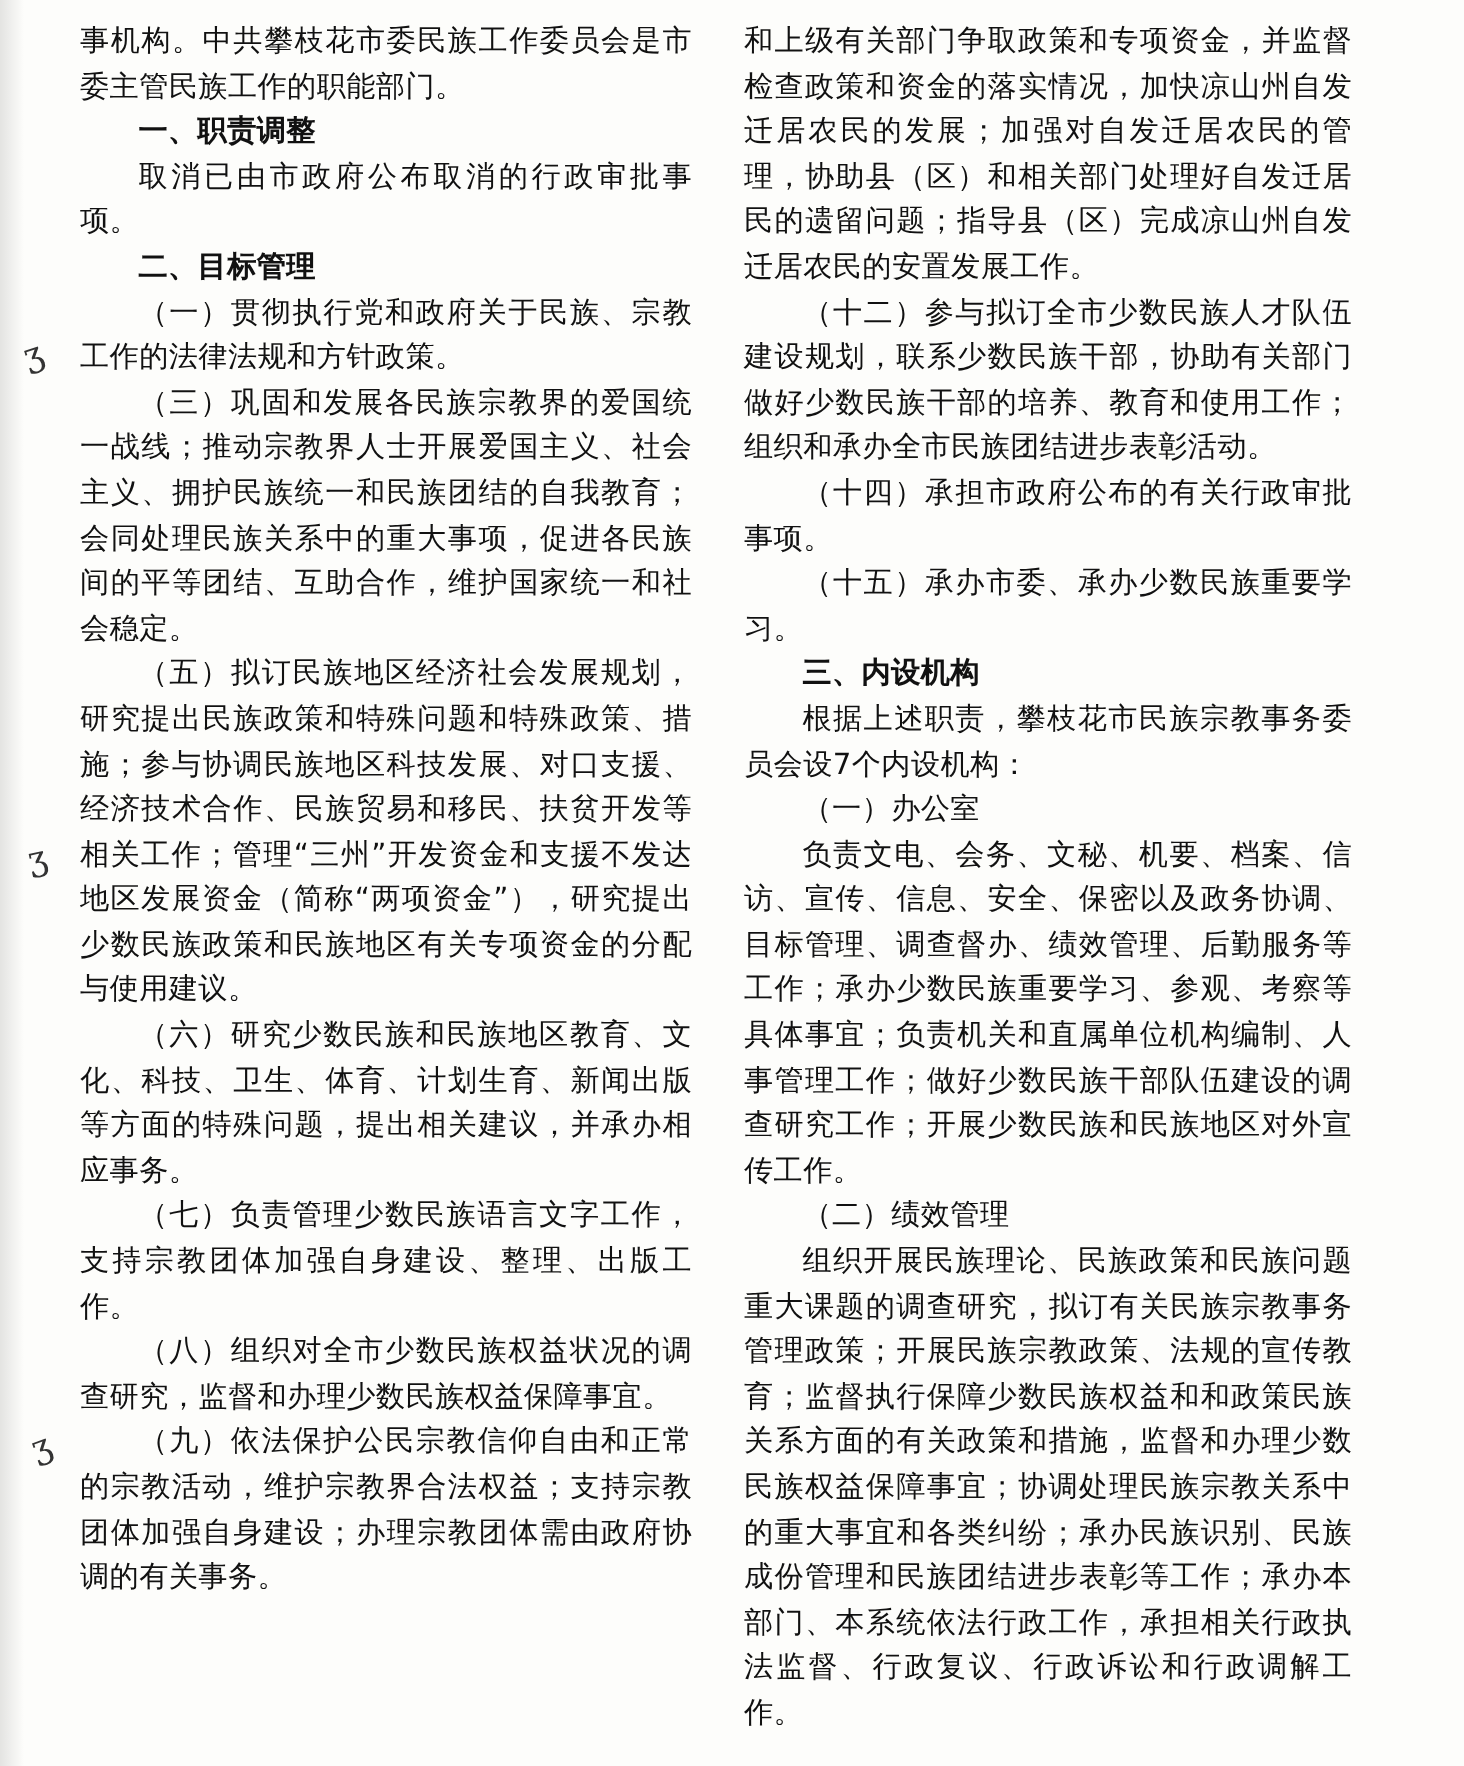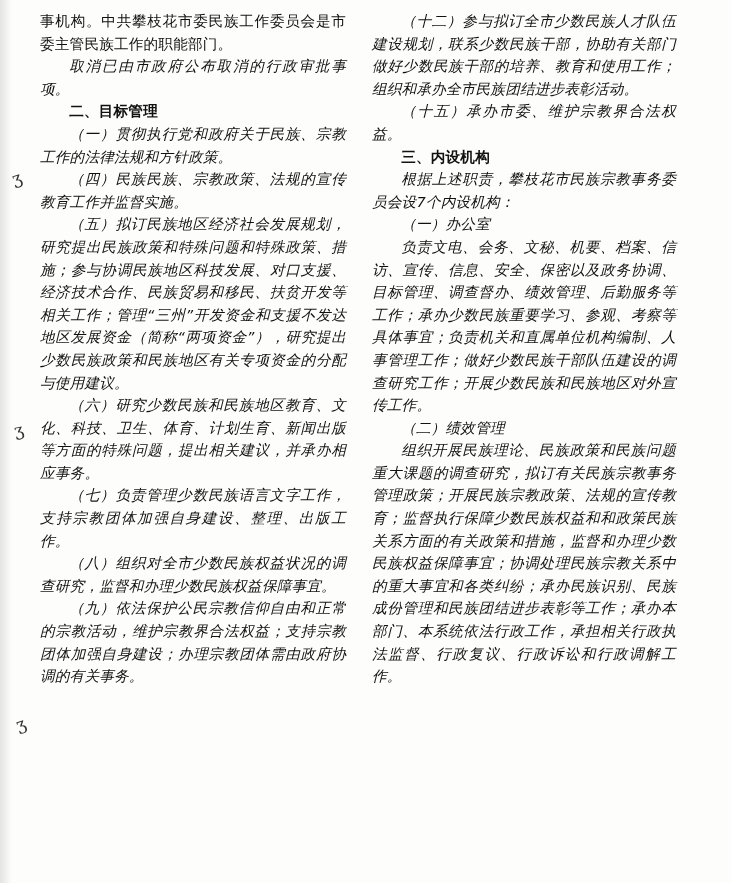--- a/index.html
+++ b/index.html
@@ -46,21 +46,20 @@
     margin: 0;
     font-size: 14.6px;
     line-height: 22.6px;
     text-align: justify;
     text-justify: inter-ideograph;
     letter-spacing: 0.2px;
     font-family: "DejaVu Sans", "Liberation Sans", sans-serif;
   }
   p.indent {
     text-indent: 2em;
-    font-style: italic;
   }
   p.heading {
     text-indent: 2em;
     font-weight: bold;
   }
   
   .margin-marks {
     position: absolute;
     left: 0; top: 0;
     width: 40px;
@@ -93,35 +92,38 @@
     <span class="mark mark-1">ʒ</span>
     <span class="mark mark-2">ʒ</span>
     <span class="mark mark-3">ʒ</span>
   </div>
   <div class="edge-shadow"></div>
 
   <div class="columns">
 
     <div class="col col-left">
       <p class="para">事机构。中共攀枝花市委民族工作委员会是市委主管民族工作的职能部门。</p>
+      <p class="para heading">一、职责调整</p>
       <p class="para indent">取消已由市政府公布取消的行政审批事项。</p>
       <p class="para heading">二、目标管理</p>
       <p class="para indent">（一）贯彻执行党和政府关于民族、宗教工作的法律法规和方针政策。</p>
-      <p class="para indent">（四）民族民族、宗教政策、法规的宣传教育工作并监督实施。</p>
+      <p class="para indent">（三）巩固和发展各民族宗教界的爱国统一战线；推动宗教界人士开展爱国主义、社会主义、拥护民族统一和民族团结的自我教育；会同处理民族关系中的重大事项，促进各民族间的平等团结、互助合作，维护国家统一和社会稳定。</p>
       <p class="para indent">（五）拟订民族地区经济社会发展规划，研究提出民族政策和特殊问题和特殊政策、措施；参与协调民族地区科技发展、对口支援、经济技术合作、民族贸易和移民、扶贫开发等相关工作；管理“三州”开发资金和支援不发达地区发展资金（简称“两项资金”），研究提出少数民族政策和民族地区有关专项资金的分配与使用建议。</p>
       <p class="para indent">（六）研究少数民族和民族地区教育、文化、科技、卫生、体育、计划生育、新闻出版等方面的特殊问题，提出相关建议，并承办相应事务。</p>
       <p class="para indent">（七）负责管理少数民族语言文字工作，支持宗教团体加强自身建设、整理、出版工作。</p>
       <p class="para indent">（八）组织对全市少数民族权益状况的调查研究，监督和办理少数民族权益保障事宜。</p>
       <p class="para indent">（九）依法保护公民宗教信仰自由和正常的宗教活动，维护宗教界合法权益；支持宗教团体加强自身建设；办理宗教团体需由政府协调的有关事务。</p>
 
     </div>
 
     <div class="col col-right">
+      <p class="para">和上级有关部门争取政策和专项资金，并监督检查政策和资金的落实情况，加快凉山州自发迁居农民的发展；加强对自发迁居农民的管理，协助县（区）和相关部门处理好自发迁居民的遗留问题；指导县（区）完成凉山州自发迁居农民的安置发展工作。</p>
       <p class="para indent">（十二）参与拟订全市少数民族人才队伍建设规划，联系少数民族干部，协助有关部门做好少数民族干部的培养、教育和使用工作；组织和承办全市民族团结进步表彰活动。</p>
-      <p class="para indent">（十五）承办市委、维护宗教界合法权益。</p>
+      <p class="para indent">（十四）承担市政府公布的有关行政审批事项。</p>
+      <p class="para indent">（十五）承办市委、承办少数民族重要学习。</p>
       <p class="para heading">三、内设机构</p>
       <p class="para indent">根据上述职责，攀枝花市民族宗教事务委员会设7个内设机构：</p>
       <p class="para indent">（一）办公室</p>
       <p class="para indent">负责文电、会务、文秘、机要、档案、信访、宣传、信息、安全、保密以及政务协调、目标管理、调查督办、绩效管理、后勤服务等工作；承办少数民族重要学习、参观、考察等具体事宜；负责机关和直属单位机构编制、人事管理工作；做好少数民族干部队伍建设的调查研究工作；开展少数民族和民族地区对外宣传工作。</p>
       <p class="para indent">（二）绩效管理</p>
       <p class="para indent">组织开展民族理论、民族政策和民族问题重大课题的调查研究，拟订有关民族宗教事务管理政策；开展民族宗教政策、法规的宣传教育；监督执行保障少数民族权益和和政策民族关系方面的有关政策和措施，监督和办理少数民族权益保障事宜；协调处理民族宗教关系中的重大事宜和各类纠纷；承办民族识别、民族成份管理和民族团结进步表彰等工作；承办本部门、本系统依法行政工作，承担相关行政执法监督、行政复议、行政诉讼和行政调解工作。</p>
 
     </div>
 
   </div>

